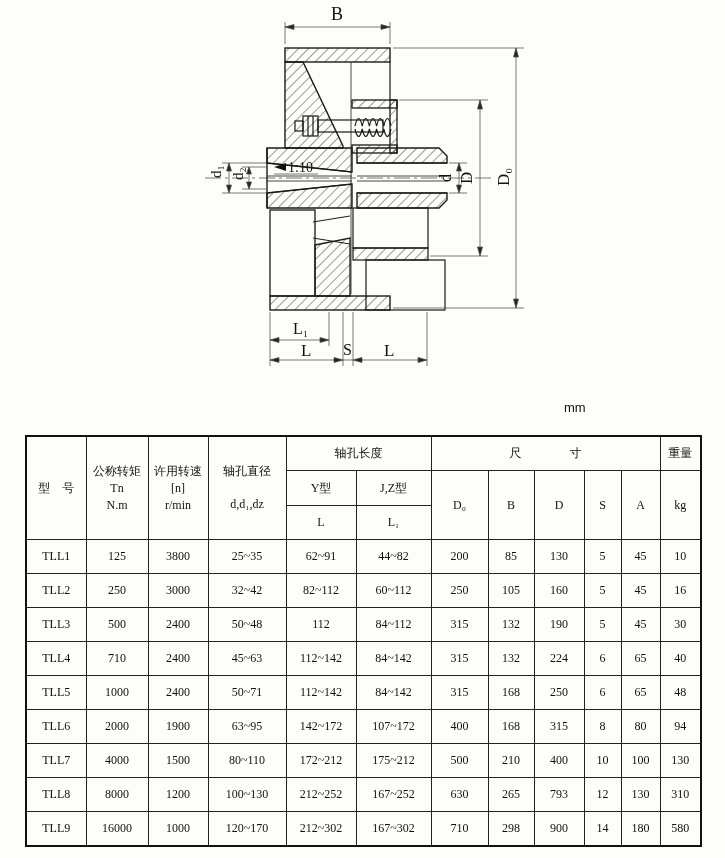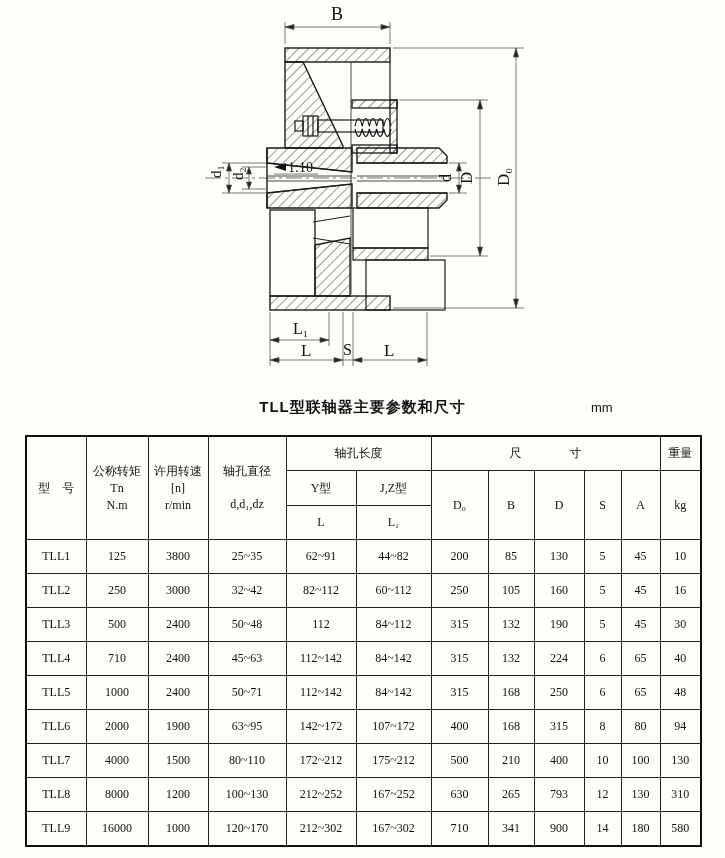--- a/index.html
+++ b/index.html
@@ -13,21 +13,21 @@
   .drawing{position:absolute;left:0;top:0;}
   .title-row{
     position:absolute;left:0;top:398px;width:725px;height:24px;
   }
   .main-title{
     position:absolute;left:0;width:725px;text-align:center;
     font-family:"Liberation Sans", sans-serif;
     font-size:15px;font-weight:bold;letter-spacing:1px;
   }
   .unit-label{
-    position:absolute;left:591px;top:2px;
+    position:absolute;left:564px;top:2px;
     font-family:"Liberation Sans", sans-serif;
     font-size:13px;
   }
   table.params{
     position:absolute;left:25px;top:435px;
     width:675px;border-collapse:collapse;table-layout:fixed;
     border:2px solid #111;
     font-size:12px;
   }
   table.params th, table.params td{
@@ -181,21 +181,20 @@
     <text x="221" y="178" transform="rotate(-90 221 178)" font-size="15">d₁</text>
     <text x="243" y="180" transform="rotate(-90 243 180)" font-size="15">d₂</text>
     <text x="293" y="334" font-size="16">L₁</text>
     <text x="301" y="356" font-size="17">L</text>
     <text x="343" y="355" font-size="16">S</text>
     <text x="384" y="356" font-size="17">L</text>
   </g>
 </svg>
 
 <div class="title-row">
-  <div class="main-title">TLL型联轴器主要参数和尺寸</div>
   <div class="unit-label">mm</div>
 </div>
 
 <table class="params">
   <colgroup>
     <col style="width:60px">
       <col style="width:62px">
       <col style="width:60px">
     <col style="width:78px">
       <col style="width:70px">
@@ -357,20 +356,20 @@
         <td>310</td>
       </tr>
       <tr>
         <td>TLL9</td>
         <td>16000</td>
         <td>1000</td>
         <td>120~170</td>
         <td>212~302</td>
         <td>167~302</td>
         <td>710</td>
-        <td>341</td>
+        <td>298</td>
         <td>900</td>
         <td>14</td>
         <td>180</td>
         <td>580</td>
       </tr>
     </tbody>
 </table>
 
 </body></html>

